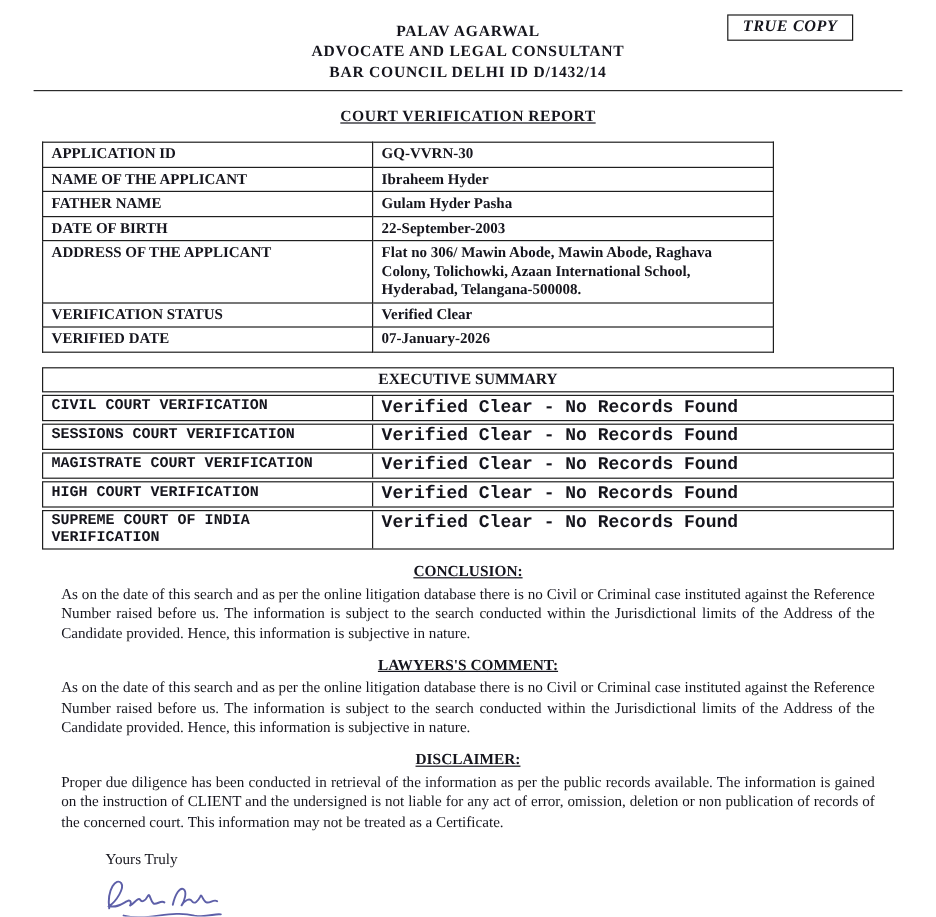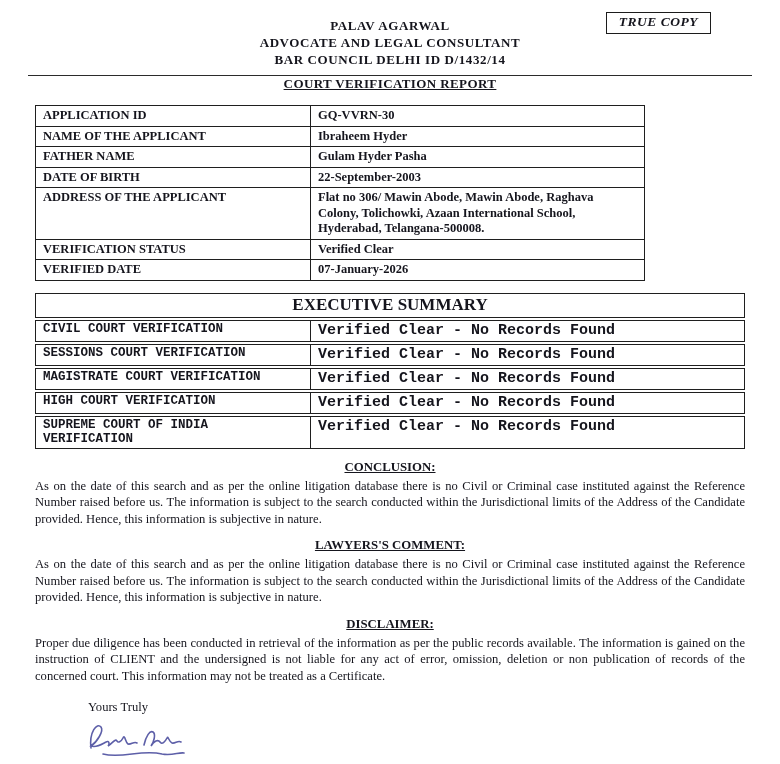--- a/index.html
+++ b/index.html
@@ -10,37 +10,37 @@
     font-family:"Liberation Serif","DejaVu Serif",serif;
   }
   .stamp {
     position:absolute; top:12px; right:69px;
     border:1.5px solid #1c1c1c; padding:1px 12px 3px;
     font-size:13.5px; font-weight:bold; font-style:italic; letter-spacing:0.5px;
   }
   .header { text-align:center; padding-top:17px; }
   .header > div { font-size:13px; font-weight:bold; letter-spacing:0.6px; line-height:17px; }
   .rule { margin:7px 28px 0; border-top:1.5px solid #2b2b2b; }
-  .doc-title { text-align:center; margin-top:0; font-size:13px; font-weight:bold; letter-spacing:0.4px; }
+  .doc-title { text-align:center; margin-top:13px; font-size:13px; font-weight:bold; letter-spacing:0.4px; }
   .u { text-decoration:underline; }
 
   .t1 { margin:13px 35px 0; width:610px; border-collapse:collapse; }
   .t1 td { border:1px solid #1f1f1f; font-size:12.5px; padding:2px 7px; line-height:15.5px; vertical-align:top; }
   .t1 .lbl { width:275px; font-weight:bold; }
   .t1 .val { font-weight:bold; }
 
   .es { margin:12px 35px 0; }
-  .es-header { border:1px solid #1f1f1f; text-align:center; font-weight:bold; font-size:17px; padding:1px 16px 2px; margin-bottom:2px; }
+  .es-header { border:1px solid #1f1f1f; text-align:center; font-weight:bold; font-size:13px; padding:1px 16px 2px; margin-bottom:2px; }
   .es-row { display:flex; border:1px solid #1f1f1f; margin-bottom:2px;font-family:Liberation Mono, monospace; }
   .es-lbl { width:275px; border-right:1px solid #1f1f1f; font-weight:bold; font-size:12.5px; padding:1px 7px 2px; }
   .es-val { flex:1; text-align:left; font-weight:bold; font-size:15px; padding:1px 7px 2px; }
 
   .section { margin:11px 33px 0; }
   .sec-head { font-size:12.8px; font-weight:bold;text-align:center; }
-  .sec-body { margin:3px 2px 0; font-size:12.6px; line-height:16.5px; text-align:justify; }
+  .sec-body { margin:3px 18px 0; font-size:12.6px; line-height:16.5px; text-align:justify; }
 
   .closing { margin:16px 0 0 88px; font-size:12.6px; }
   .sig { display:block; margin:3px 0 0 84px; }
   .sig-name { margin:1px 0 0 86px; font-size:12.6px; }
 </style>
 </head>
 <body>
 
 <div class="page">
 

